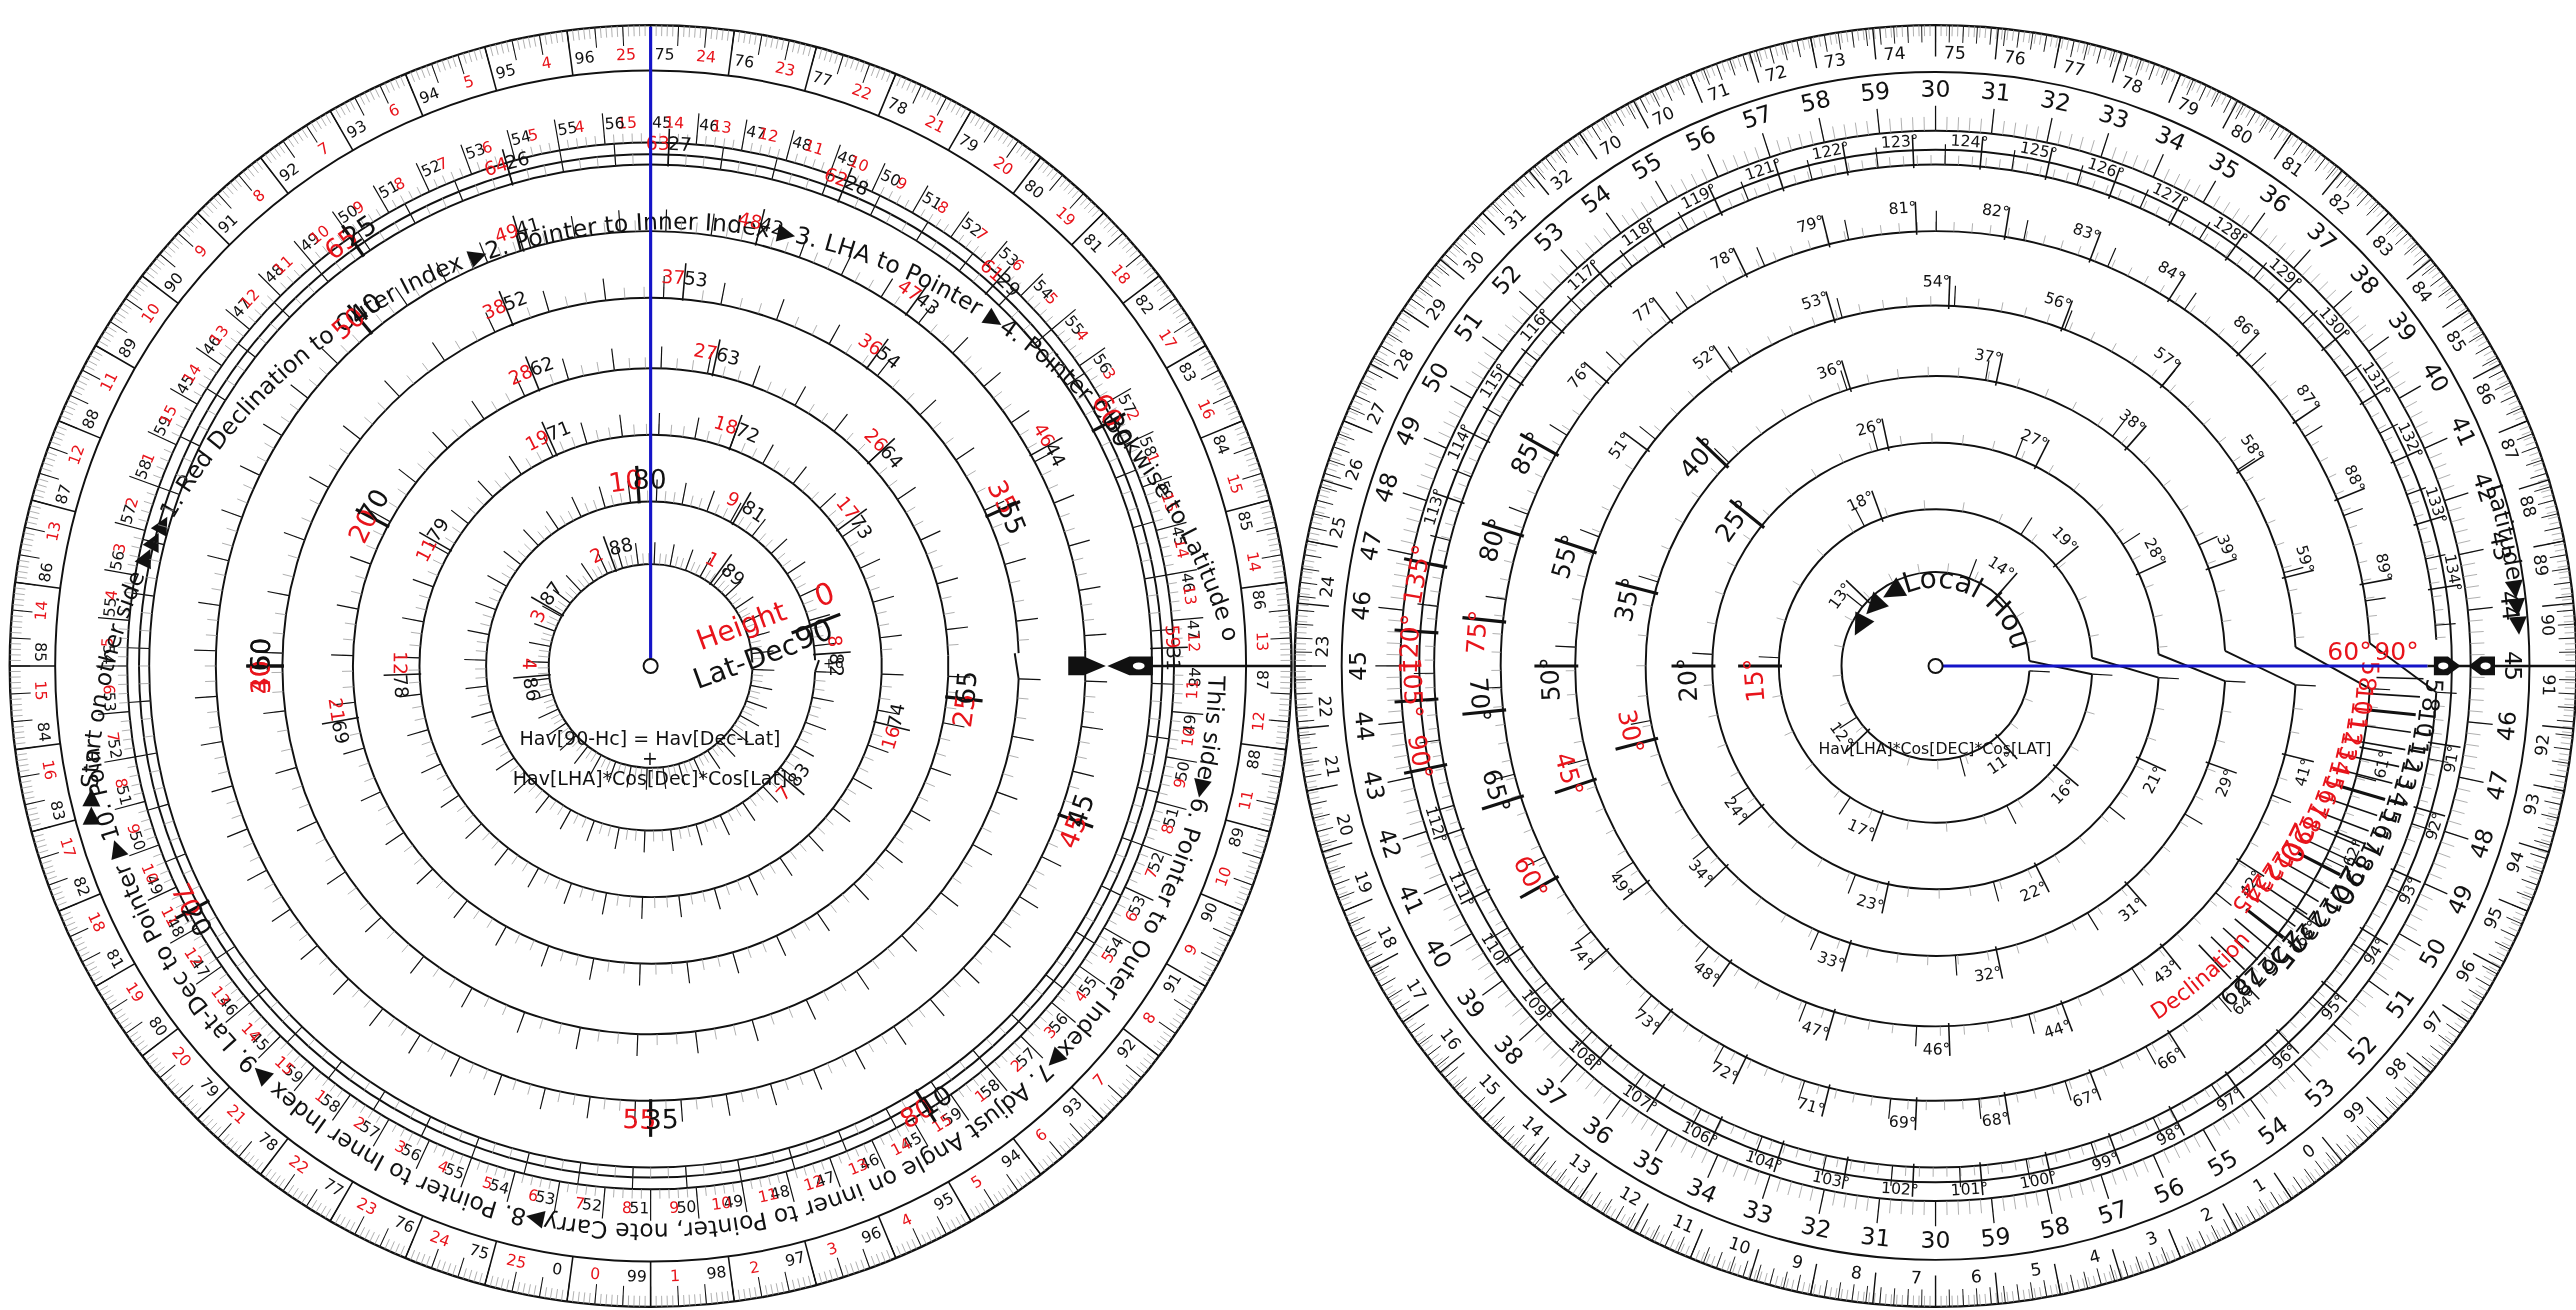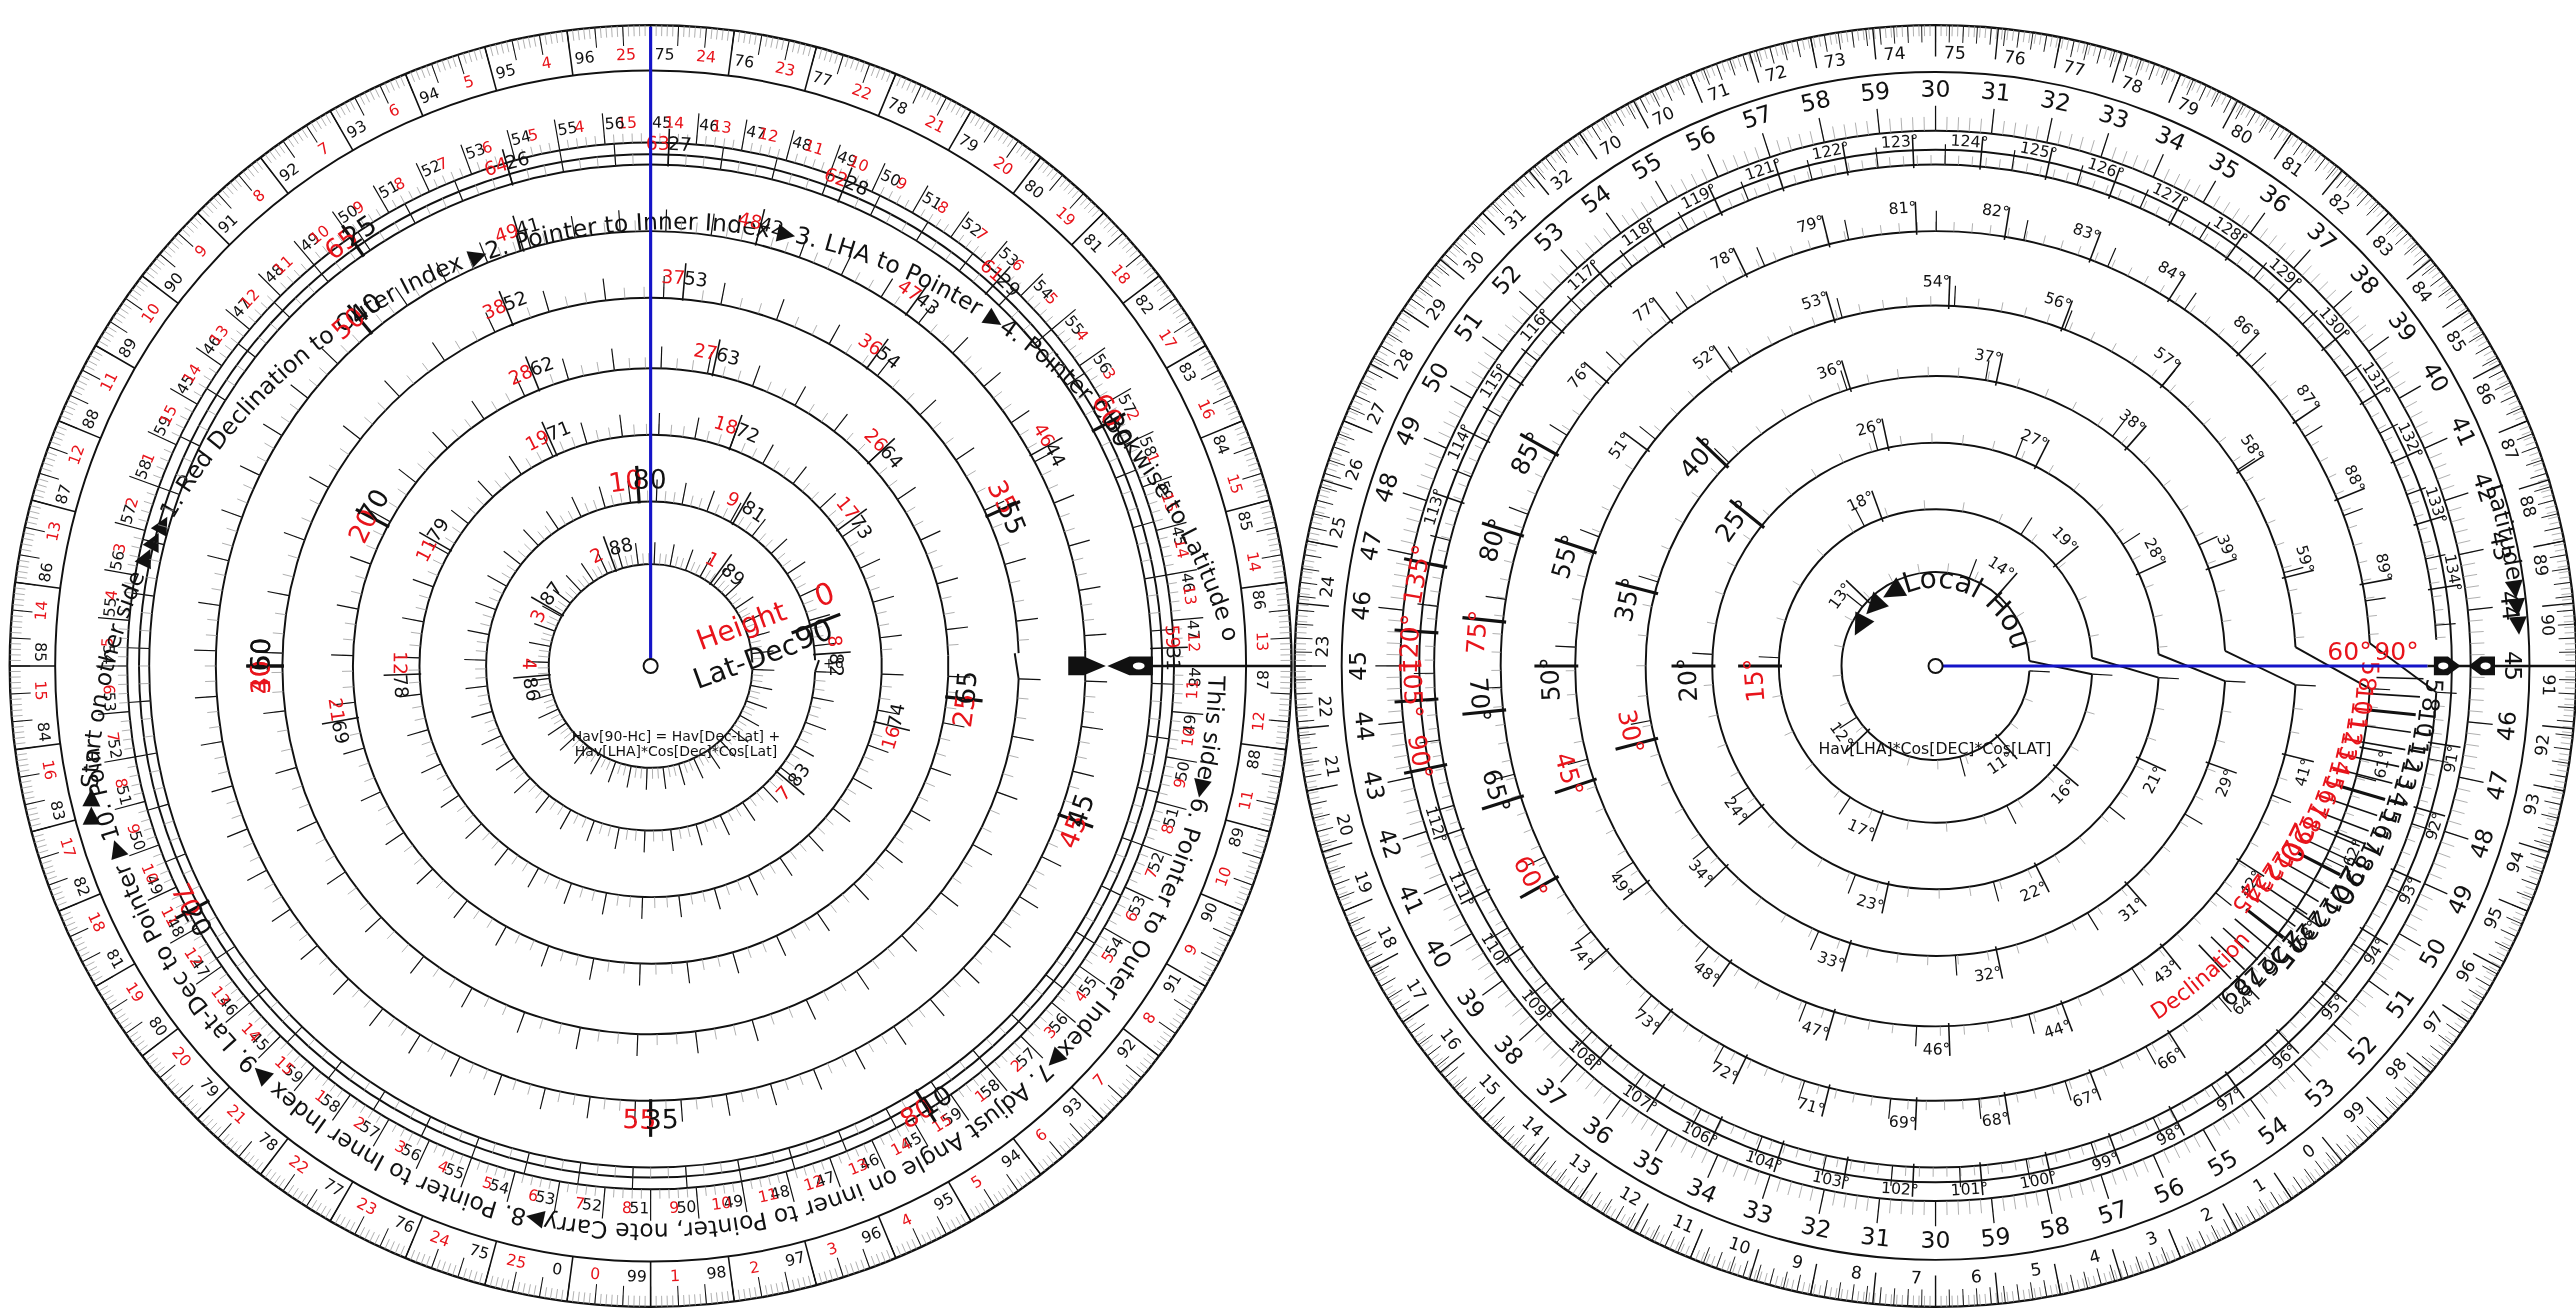--- a/index.html
+++ b/index.html
@@ -923,19 +923,19 @@
         <circle cx="2470" cy="850" r="9" fill="#fff" stroke="#111111" stroke-width="2.5"></circle>
         <path d="M3106 838h18l16 12l-16 12h-18z" fill="#111111"></path>
         <ellipse cx="3118" cy="850" rx="8" ry="6" fill="#fff" stroke="#111111" stroke-width="3"></ellipse>
         <path d="M3150 850l16 -12h18v24h-18z" fill="#111111"></path>
         <ellipse cx="3172" cy="850" rx="8" ry="6" fill="#fff" stroke="#111111" stroke-width="3"></ellipse>
         <text x="2970" y="842" font-size="32" fill="#e8141b">60°</text>
         <text x="3030" y="842" font-size="32" fill="#e8141b">90°</text>
       </g>
   </svg>
 
-  <div class="formula" style="left:535px; top:729px; width:282px; font-size:14px;">
+  <div class="formula" style="left:509px; top:729px; width:282px; font-size:19px;">
     <div>Hav[90-Hc] = Hav[Dec-Lat] +</div>
     <div>Hav[LHA]*Cos[Dec]*Cos[Lat]</div>
   </div>
   <div class="formula" style="left:1802px; top:741px; width:266px; font-size:15.7px;">Hav[LHA]*Cos[DEC]*Cos[LAT]</div>
 </div>
 
 
 </body></html>

